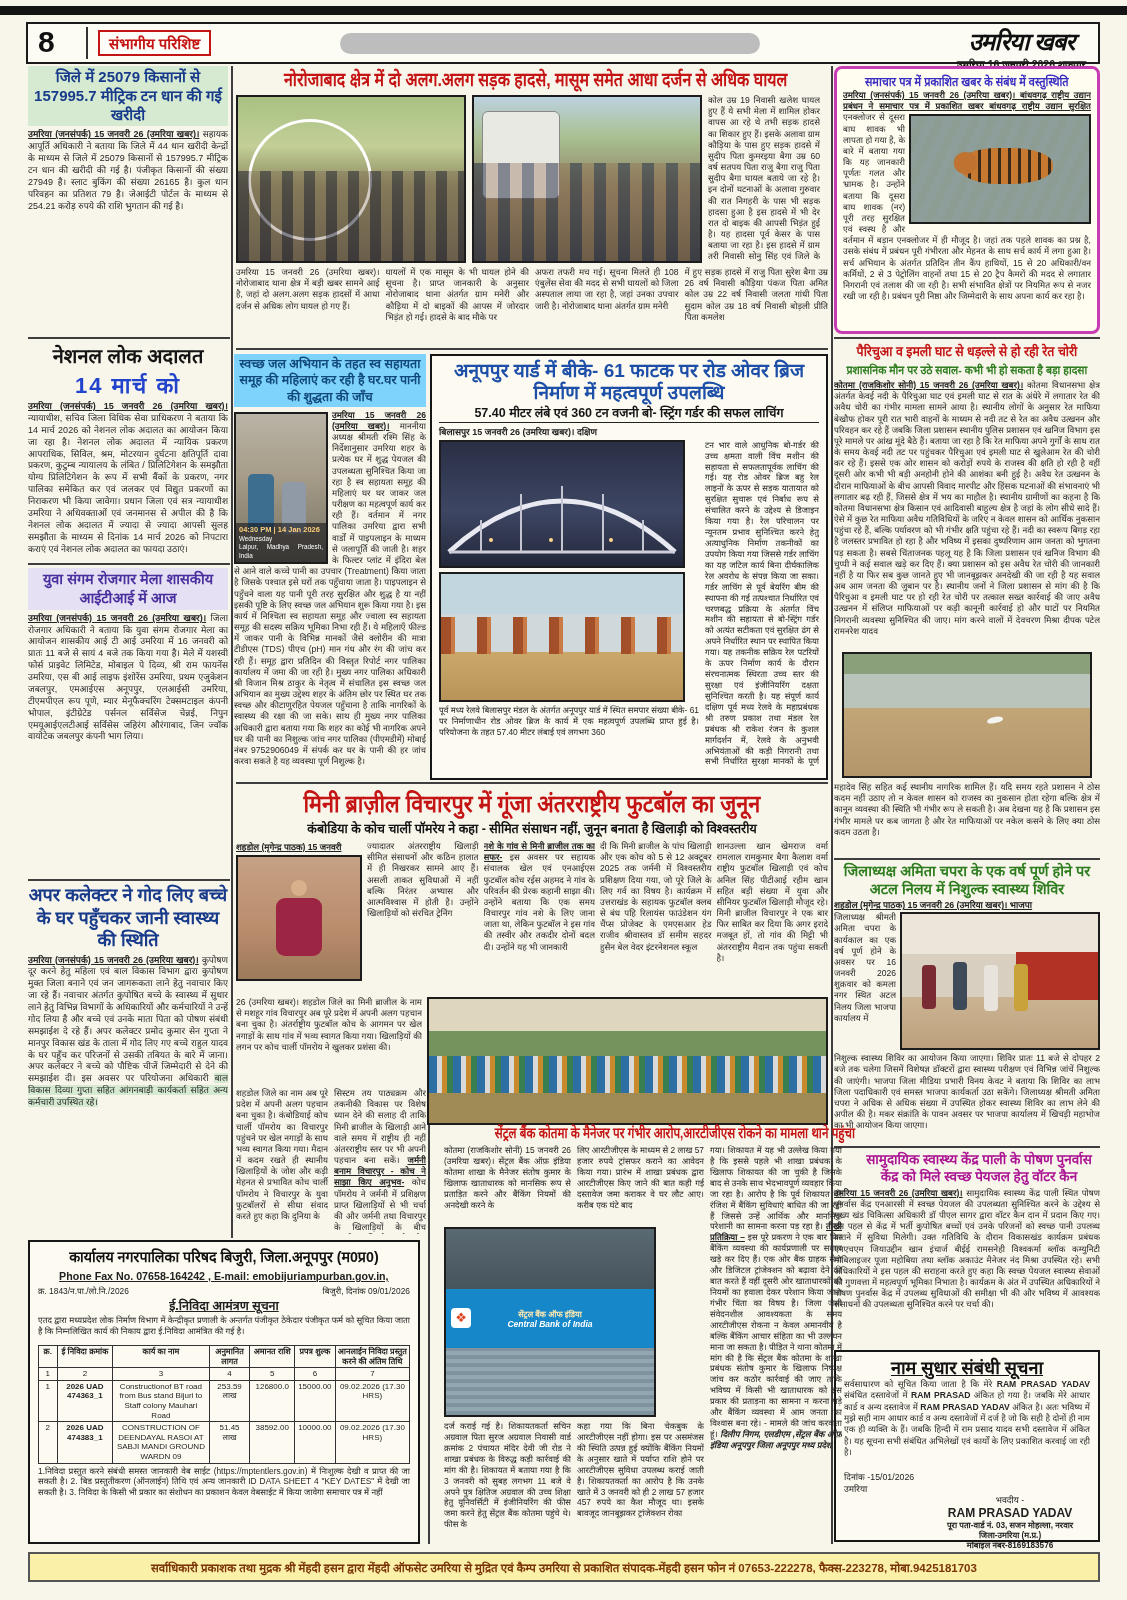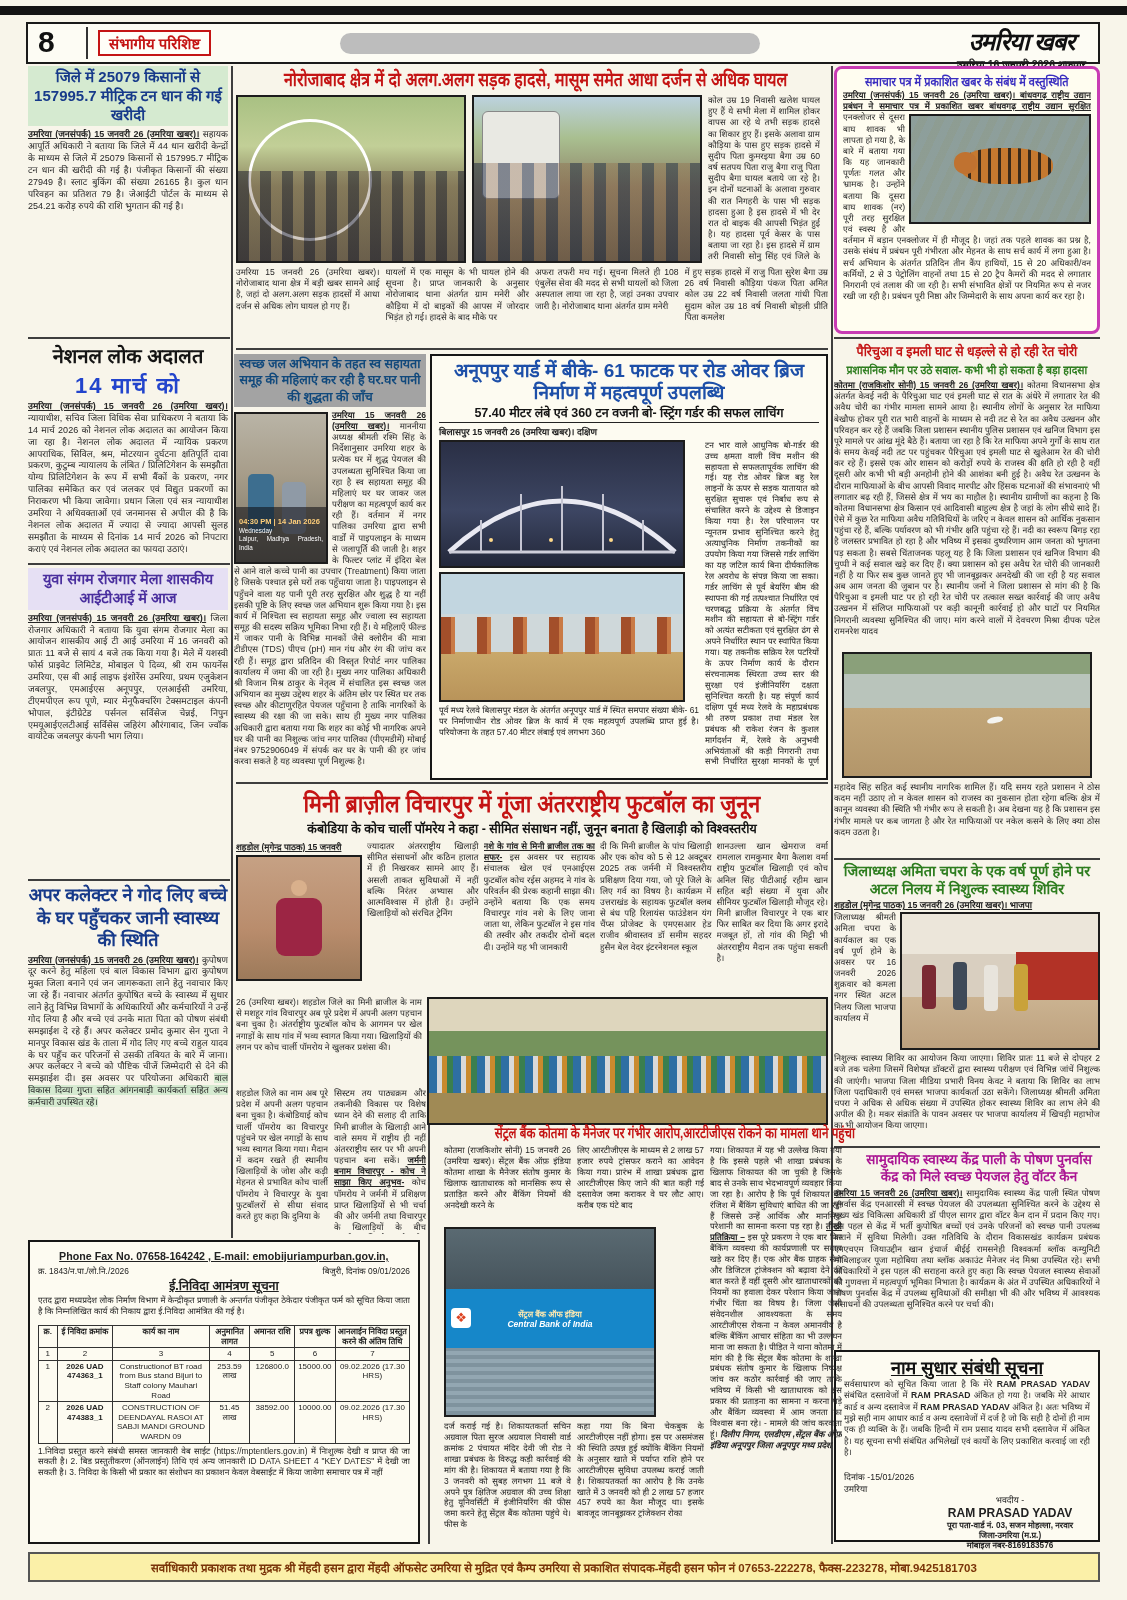--- a/index.html
+++ b/index.html
@@ -23,27 +23,27 @@
   .mast-date{font-size:10.5px;font-weight:bold;color:#1b1b1b;}
   
   .h-red{color:#c41414;font-weight:bold;}
   .h-blue{color:#1d4fa8;font-weight:bold;}
   .h-green{color:#2e7d1f;font-weight:bold;}
   .h-mag{color:#aa1493;font-weight:bold;margin-left:24px;}
   .h-violet{color:#3a2ec0;font-weight:bold;}
   .h-navy{color:#173a8a;font-weight:bold;}
   .bg-green{background:#d5ead0;}
   .bg-lav{background:#e6e0f4;}
-  .bg-wat{background:#a3a3a3;}
+  .bg-wat{background:#7dd3fc;}
   .boxed{border:2px solid #161616;background:#fdfbf1;box-sizing:border-box;}
   .magbox{border:3px solid #c83cb4;border-radius:8px;background:#fffdf0;box-sizing:border-box;}
   table.tnd{border-collapse:collapse;width:100%;font-size:8px;line-height:1.2;}
   table.tnd td{border:1px solid #333;padding:1px 2px;vertical-align:top;text-align:center;}
   .notefoot{background:#fbf0a8;border:2px solid #555;box-sizing:border-box;display:flex;align-items:center;justify-content:center;}
-  .photoline{position:absolute;left:0;right:0;bottom:0;background:rgba(15,15,20,.58);padding:10px 3px;}
+  .photoline{position:absolute;left:0;right:0;bottom:0;background:rgba(15,15,20,.58);padding:2px 3px;}
   .uline{text-decoration:underline;}
 </style>
 </head>
 <body>
 
 <div class="page">
 
   <div class="abs" style="left:0;top:6px;width:1127px;height:9px;background:#141414;"></div>
 
   <div class="abs hdr" style="left:26px;top:22px;width:1074px;height:42px;">
@@ -297,20 +297,21 @@
       <div class="b84" style="flex:1;height:404px;">
         <span>गया। शिकायत में यह भी उल्लेख किया गया है कि इससे पहले भी शाखा प्रबंधक के खिलाफ शिकायत की जा चुकी है जिसके बाद से उनके साथ भेदभावपूर्ण व्यवहार किया जा रहा है। आरोप है कि पूर्व शिकायत की रंजिश में बैंकिंग सुविधाएं बाधित की जा रही हैं जिससे उन्हें आर्थिक और मानसिक परेशानी का सामना करना पड़ रहा है।</span>
         <b class="uline">तीखी प्रतिक्रिया –</b>
         <span> इस पूरे प्रकरण ने एक बार फिर बैंकिंग व्यवस्था की कार्यप्रणाली पर सवाल खड़े कर दिए हैं। एक ओर बैंक ग्राहक सेवा और डिजिटल ट्रांजेक्शन को बढ़ावा देने की बात करते हैं वहीं दूसरी ओर खाताधारकों को नियमों का हवाला देकर परेशान किया जाना गंभीर चिंता का विषय है। जिला जैसी संवेदनशील आवश्यकता के समय आरटीजीएस रोकना न केवल अमानवीय है बल्कि बैंकिंग आचार संहिता का भी उल्लंघन माना जा सकता है। पीड़ित ने थाना कोतमा में मांग की है कि सेंट्रल बैंक कोतमा के शाखा प्रबंधक संतोष कुमार के खिलाफ निष्पक्ष जांच कर कठोर कार्रवाई की जाए ताकि भविष्य में किसी भी खाताधारक को इस प्रकार की प्रताड़ना का सामना न करना पड़े और बैंकिंग व्यवस्था में आम जनता का विश्वास बना रहे। - मामले की जांच करवाता हूं।</span>
         <b><i>दिलीप निगम, एलडीएम ,सेंट्रल बैंक ऑफ़ इंडिया अनूपपुर जिला अनूपपुर मध्य प्रदेश</i></b>
       </div>
     </div>
   </div>
 
   <div class="abs boxed" style="left:28px;top:1240px;width:392px;height:304px;padding:4px 8px;">
+    <div class="ctr"><span class="sqc" style="font-size:15px;font-weight:bold;color:#111;transform:scaleX(0.95);">कार्यालय नगरपालिका परिषद बिजुरी, जिला.अनूपपुर (म0प्र0)</span></div>
     <div class="ctr"><span class="sqc uline" style="font-size:11px;font-weight:bold;transform:scaleX(0.97);">Phone Fax No. 07658-164242 , E-mail: emobijuriampurban.gov.in,</span></div>
     <div style="display:flex;justify-content:space-between;font-size:8.4px;margin-top:1px;">
       <span>क्र. 1843/न.पा./लो.नि./2026</span>
       <span>बिजुरी, दिनांक 09/01/2026</span>
     </div>
     <div class="ctr" style="font-size:12.5px;font-weight:bold;text-decoration:underline;margin:1px 0;">ई.निविदा आमंत्रण सूचना</div>
     <div class="b84" style="height:28px;">एतद द्वारा मध्यप्रदेश लोक निर्माण विभाग में केन्द्रीकृत प्रणाली के अन्तर्गत पंजीकृत ठेकेदार पंजीकृत फर्म को सूचित किया जाता है कि निम्नलिखित कार्य की निकाय द्वारा ई.निविदा आमंत्रित की गई है।</div>
     <table class="tnd" style="margin-top:2px;">
       <tbody>
           <tr style="font-weight:bold;">

